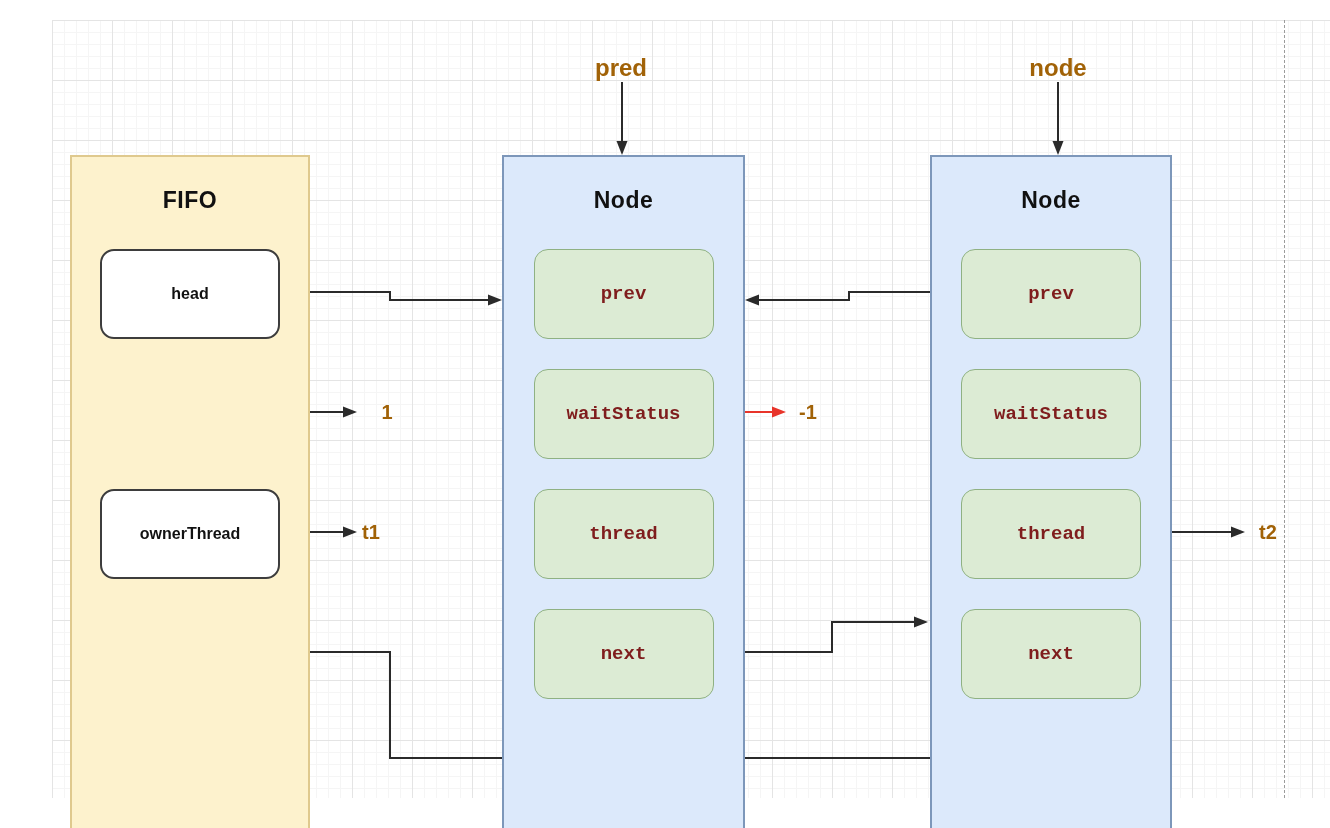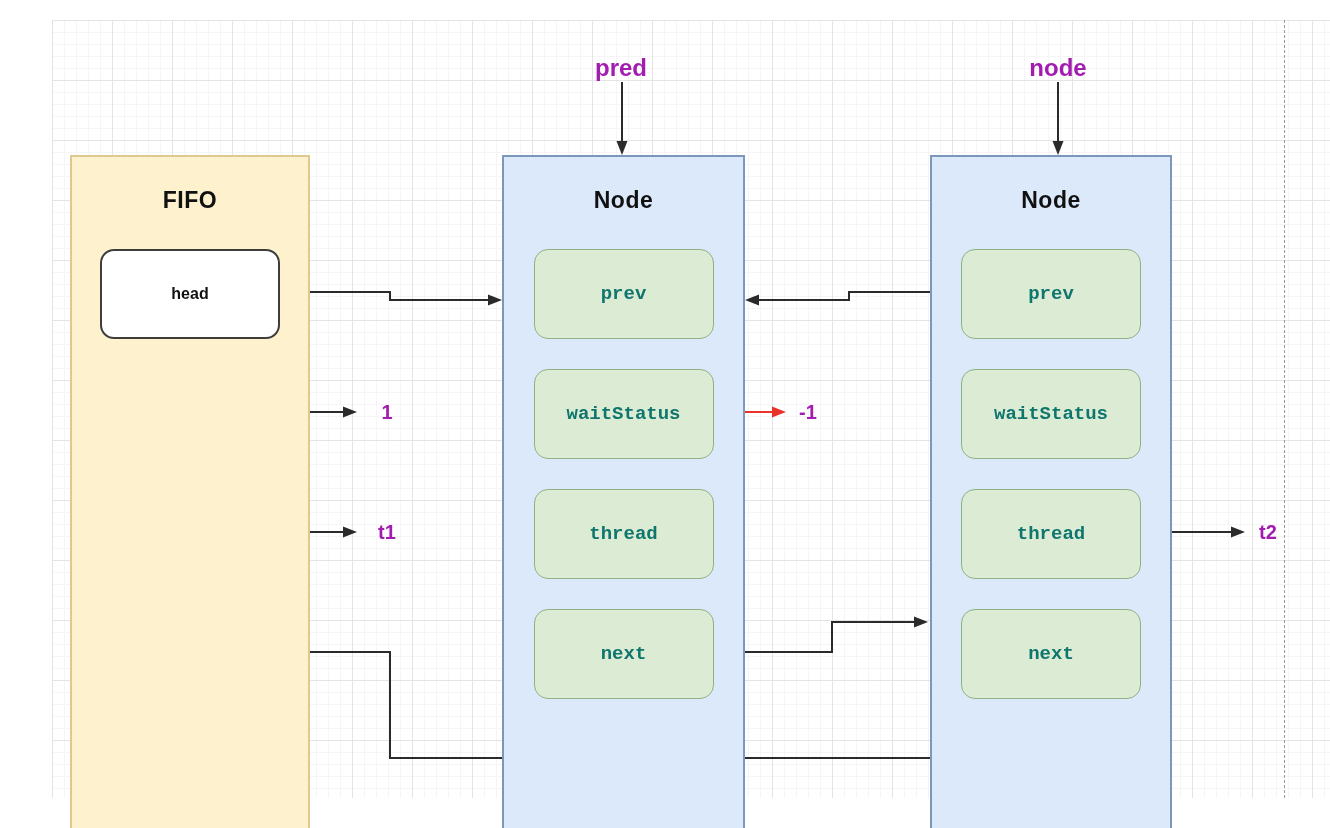--- a/index.html
+++ b/index.html
@@ -28,25 +28,25 @@
     font-weight:bold;font-size:23px;color:#111;letter-spacing:.5px;}
 
   
   .field{position:absolute;left:50%;transform:translateX(-50%);width:180px;height:90px;
     box-sizing:border-box;border-radius:14px;display:flex;align-items:center;justify-content:center;}
   .f1{top:92px;} .f2{top:212px;} .f3{top:332px;} .f4{top:452px;}
   .white-field{background:#ffffff;border:2px solid #3d3d3d;
     font-weight:bold;font-size:16px;color:#111;}
   .green-field{background:#dcebd4;border:1.5px solid #8fb183;
     font-family:"Liberation Mono","DejaVu Sans Mono",monospace;
-    font-weight:bold;font-size:19px;color:#0f766e;}
+    font-weight:bold;font-size:19px;color:#7f1d1d;}
 
   
   .lbl{position:absolute;transform:translate(-50%,-50%);white-space:nowrap;
-    font-weight:bold;color:#a21caf;}
+    font-weight:bold;color:#a16207;}
   .ptr-lbl{font-size:24px;}
   .val-lbl{font-size:20px;}
 
   svg.edges{position:absolute;left:0;top:0;width:1330px;height:828px;}
   svg.edges path{fill:none;stroke:#2a2a2a;stroke-width:2px;}
   svg.edges path.red{stroke:#e8342a;}
 </style>
 </head>
 <body>
 
@@ -87,36 +87,37 @@
     <path d="M1140,532 L1231,532"></path>
     <polygon points="1245,532 1231,526.5 1231,537.5" fill="#2a2a2a"></polygon>
   </svg>
 
   <div class="lbl ptr-lbl" style="left:621px;top:68px">pred</div>
   <div class="lbl ptr-lbl" style="left:1058px;top:68px">node</div>
 
   <div class="group fifo">
     <div class="g-title">FIFO</div>
     <div class="field white-field f1">head</div>
+    <div class="field white-field f3">ownerThread</div>
   </div>
 
   <div class="group nodebox node1">
     <div class="g-title">Node</div>
     <div class="field green-field f1">prev</div>
     <div class="field green-field f2">waitStatus</div>
     <div class="field green-field f3">thread</div>
     <div class="field green-field f4">next</div>
   </div>
 
   <div class="group nodebox node2">
     <div class="g-title">Node</div>
     <div class="field green-field f1">prev</div>
     <div class="field green-field f2">waitStatus</div>
     <div class="field green-field f3">thread</div>
     <div class="field green-field f4">next</div>
   </div>
 
   <div class="lbl val-lbl" style="left:387px;top:412px">1</div>
-  <div class="lbl val-lbl" style="left:387px;top:532px">t1</div>
+  <div class="lbl val-lbl" style="left:371px;top:532px">t1</div>
   <div class="lbl val-lbl" style="left:808px;top:412px">-1</div>
   <div class="lbl val-lbl" style="left:1268px;top:532px">t2</div>
 
 </div>
 
 </body></html>

